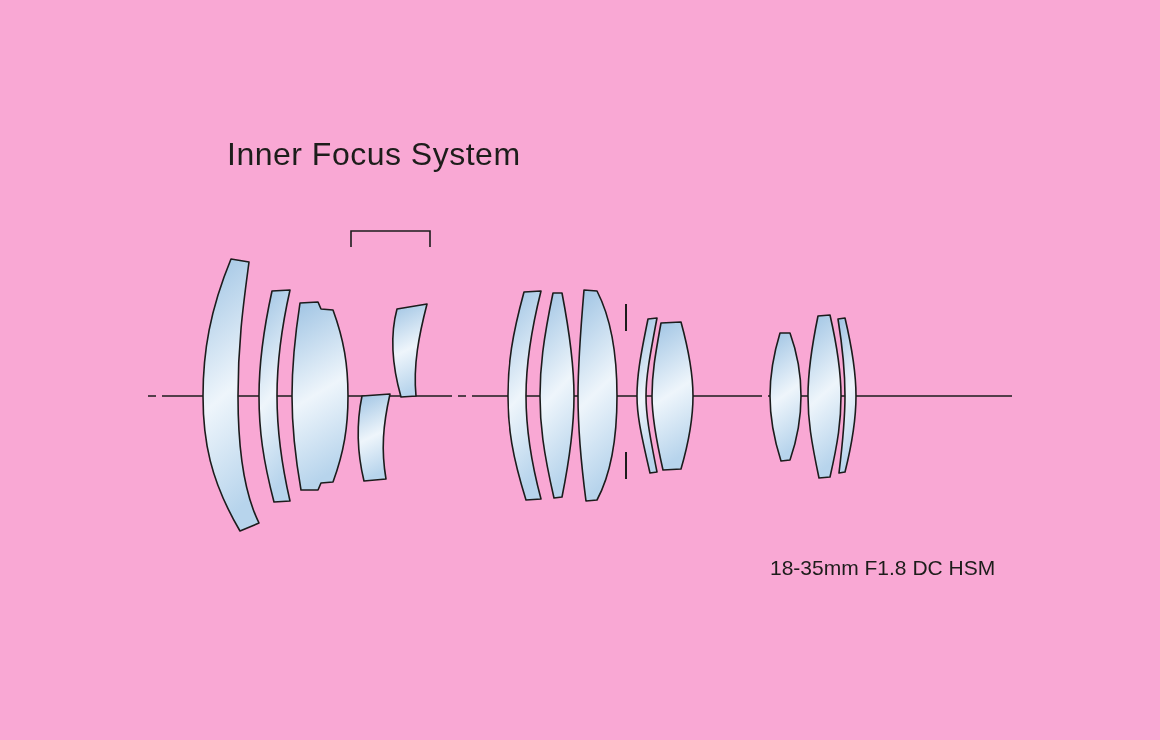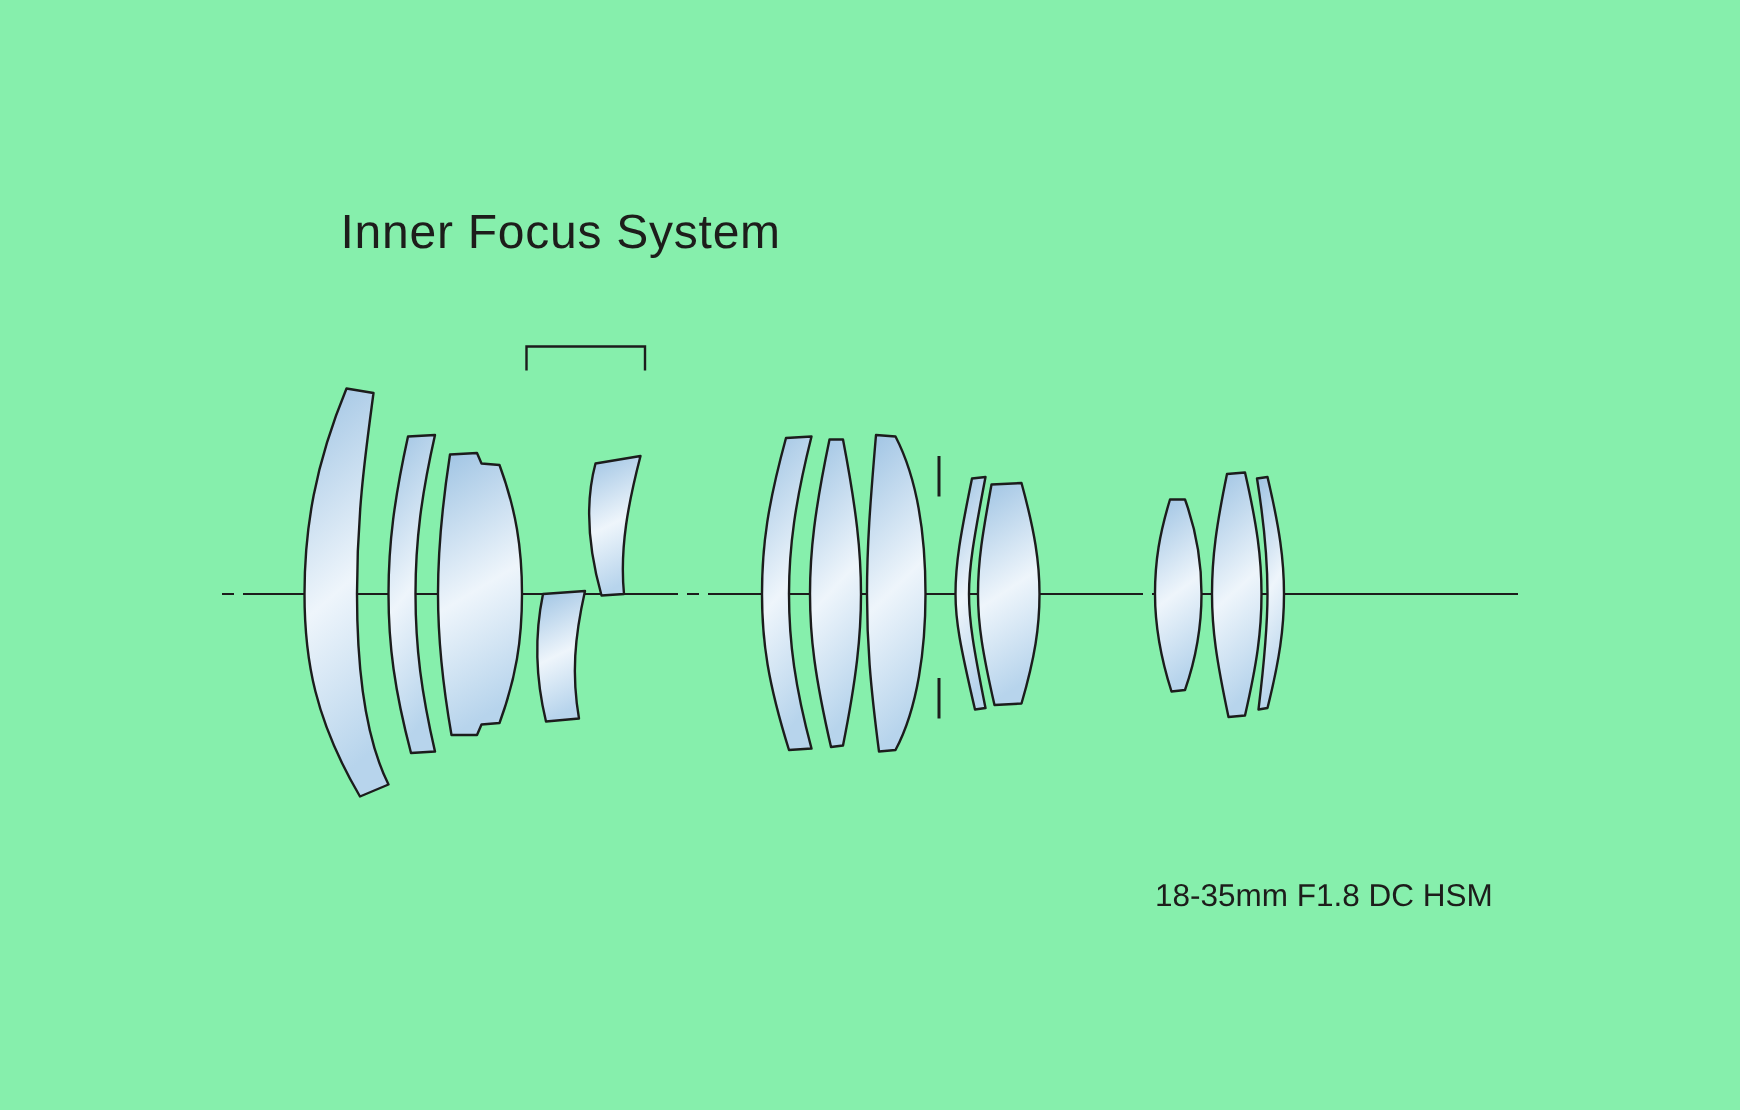--- a/index.html
+++ b/index.html
@@ -5,36 +5,36 @@
   html, body {
     margin: 0;
     padding: 0;
     background: #f6f5f3;
     font-family: "Liberation Sans", "DejaVu Sans", sans-serif;
   }
   .canvas {
     position: relative;
     width: 1160px;
     height: 740px;
-    background: #86efac;
+    background: #f9a8d4;
     overflow: hidden;
   }
   .page-title {
     position: absolute;
     left: 227px;
     top: 136px;
     font-size: 32px;
     font-weight: 500;
     letter-spacing: 0.5px;
     color: #1d1d1b;
   }
   .caption {
     position: absolute;
     left: 770px;
-    top: 586px;
+    top: 556px;
     font-size: 21px;
     font-weight: 500;
     color: #1d1d1b;
   }
   svg.diagram {
     position: absolute;
     left: 0;
     top: 0;
   }
   .lens {

